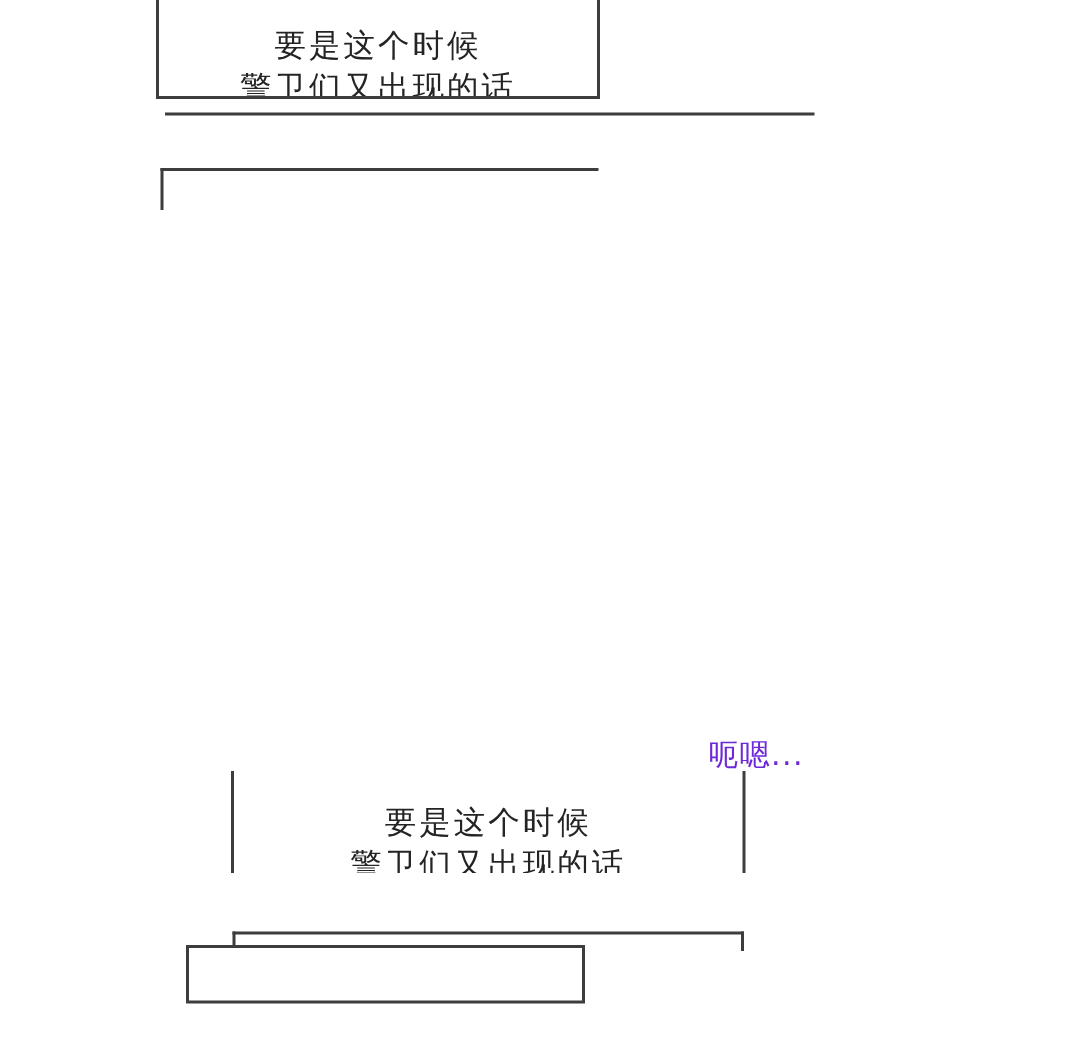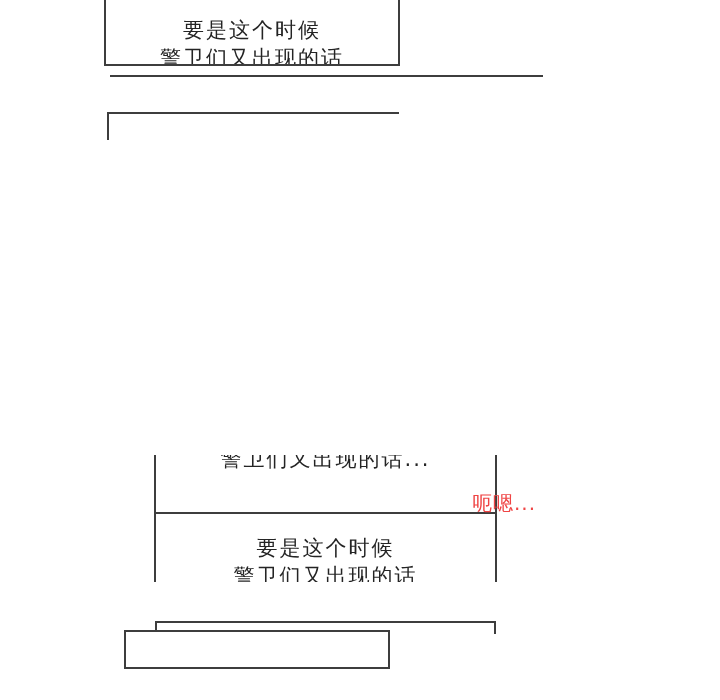--- a/index.html
+++ b/index.html
@@ -38,21 +38,21 @@
     line-height: 28px;
     letter-spacing: 2px;
     white-space: nowrap;
   }
   .line {
     position: absolute;
     background: #3d3d3d;
   }
   .sfx {
     position: absolute;
-    color: #ef4444;
+    color: #6d28d9;
     font-size: 20px;
     letter-spacing: 1px;
     white-space: nowrap;
     z-index: 6;
   }
   .empty-box {
     position: absolute;
     box-sizing: border-box;
     border: 2px solid #3d3d3d;
     background: #ffffff;
@@ -68,26 +68,20 @@
       <div>要是这个时候</div>
       <div>警卫们又出现的话</div>
     </div>
   </div>
 
   <div class="line" style="left:110px; top:75px; width:433px; height:2px;"></div>
 
   <div class="line" style="left:107px; top:112px; width:292px; height:2px;"></div>
   <div class="line" style="left:107px; top:112px; width:2px; height:28px;"></div>
 
-  <div class="bubble" style="left:154px; top:455px; width:343px; height:59px;
-              border-left:2px solid #3d3d3d; border-right:2px solid #3d3d3d; border-bottom:2px solid #3d3d3d;">
-    <div class="bubble-text" style="top:-10px;">
-      <div>警卫们又出现的话...</div>
-    </div>
-  </div>
 
   <div class="sfx" style="left:472px; top:490px;">呃嗯...</div>
 
   <div class="bubble" style="left:154px; top:514px; width:343px; height:68px;
               border-left:2px solid #3d3d3d; border-right:2px solid #3d3d3d;">
     <div class="bubble-text" style="top:20px;">
       <div>要是这个时候</div>
       <div>警卫们又出现的话</div>
     </div>
   </div>

